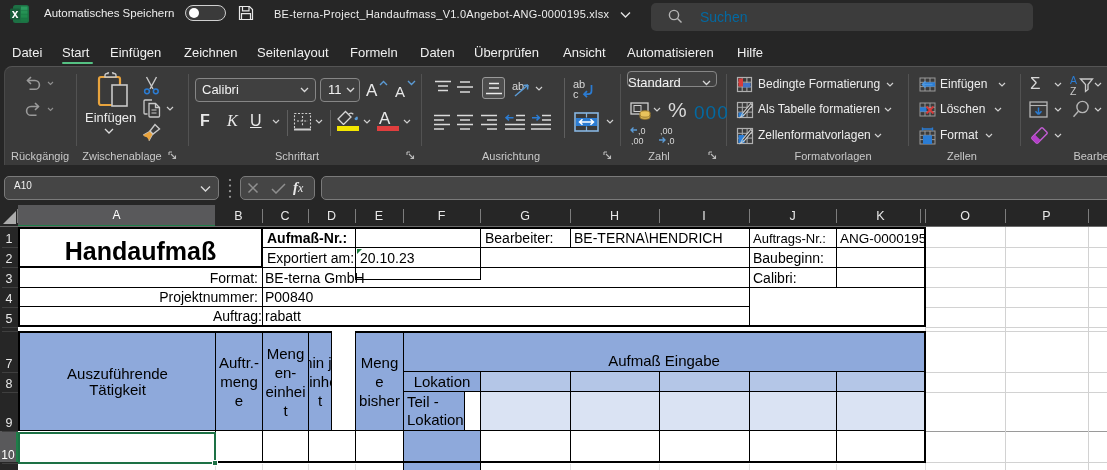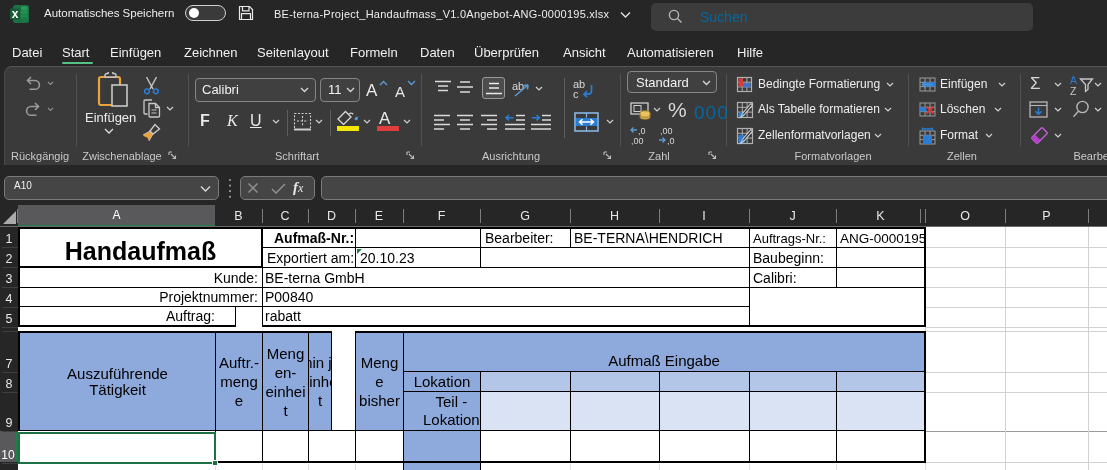--- a/index.html
+++ b/index.html
@@ -239,21 +239,21 @@
  <svg class="ab" style="left:574px;top:112px" width="25" height="20" viewBox="0 0 25 20">
       <rect x="1" y="1" width="23" height="18" fill="none" stroke="#87b6e2" stroke-width="1.6"></rect>
       <path d="M12.5 1 v4.5 M12.5 14.5 v4.5" stroke="#87b6e2" stroke-width="1.2"></path>
       <rect x="2" y="6" width="21" height="8" fill="#2b7cd3"></rect>
       <path d="M5.5 10 h14 M8.5 7.2 L5.5 10 l3 2.8 M16.5 7.2 l3 2.8 -3 2.8" stroke="#fff" stroke-width="1.5" fill="none"></path>
     </svg>
  <svg class="ab" style="left:606px;top:119px" width="8" height="6" viewBox="0 0 8 6" fill="none" stroke="#cfcfcf" stroke-width="1.2">
       <path d="M1 1 l3 3 l3-3"></path>
     </svg>
 
- <div class="ab combo" style="left:627px;top:71px;width:90px;height:22px;line-height:21px;padding-left:8px">Standard</div>
+ <div class="ab combo" style="left:627px;top:71px;width:90px;height:16px;line-height:21px;padding-left:0">Standard</div>
  <svg class="ab" style="left:702px;top:80px" width="9" height="7" viewBox="0 0 9 7" fill="none" stroke="#d8d8d8" stroke-width="1.3">
       <path d="M1 1 l3.5 3.5 L8 1"></path>
     </svg>
  <svg class="ab" style="left:630px;top:100px" width="26" height="21" viewBox="0 0 26 21">
       <rect x="1" y="3" width="17" height="11" fill="none" stroke="#cfcfcf" stroke-width="1.3"></rect>
       <rect x="4" y="5.5" width="7" height="6" fill="none" stroke="#cfcfcf" stroke-width="1"></rect>
       <ellipse cx="15" cy="13" rx="5" ry="2.2" fill="#e8c35c" stroke="#9c7b2d"></ellipse>
       <path d="M10 13 v4 a5 2.2 0 0 0 10 0 v-4" fill="#e8c35c" stroke="#9c7b2d"></path>
       <path d="M10 15 a5 2.2 0 0 0 10 0" fill="none" stroke="#9c7b2d"></path>
     </svg>
@@ -470,56 +470,56 @@
  <div class="hl" style="left:925px;top:330.5px;width:182px;height:1px"></div>
  <div class="hl" style="left:925px;top:371.5px;width:182px;height:1px"></div>
  <div class="hl" style="left:925px;top:391.5px;width:182px;height:1px"></div>
  <div class="hl" style="left:925px;top:430.5px;width:182px;height:1px;background:#9a9a9a"></div>
  <div class="hl" style="left:925px;top:462px;width:182px;height:1px"></div>
  <div class="hl" style="left:925px;top:227px;width:1px;height:243px"></div>
  <div class="hl" style="left:1005px;top:227px;width:1px;height:243px"></div>
  <div class="hl" style="left:1088px;top:227px;width:1px;height:243px"></div>
 
  <div class="cell" style="left:18px;top:227px;width:245px;height:41px;border:2px solid #000;display:flex;align-items:center;justify-content:center;padding-top:7px;font-size:25px;font-weight:bold">Handaufmaß</div>
- <div class="cell" style="left:262px;top:227px;width:94px;height:21px;border:1.5px solid #000;border-top:2px solid #000;font-weight:bold;line-height:19px;padding-left:11px">Aufmaß-Nr.:</div>
+ <div class="cell" style="left:262px;top:227px;width:94px;height:21px;border:1.5px solid #000;border-top:2px solid #000;font-weight:bold;line-height:19px;padding-left:4px">Aufmaß-Nr.:</div>
  <div class="cell" style="left:355px;top:227px;width:126px;height:21px;border:1.5px solid #000;border-top:2px solid #000"></div>
  <div class="cell" style="left:480px;top:227px;width:91px;height:21px;border:1.5px solid #000;border-top:2px solid #000;line-height:19px;padding-left:4px">Bearbeiter:</div>
  <div class="cell" style="left:570px;top:227px;width:180px;height:21px;border:1.5px solid #000;border-top:2px solid #000;line-height:19px;padding-left:3px">BE-TERNA\HENDRICH</div>
  <div class="cell" style="left:749px;top:227px;width:88px;height:21px;border:1.5px solid #000;border-top:2px solid #000;line-height:19px;padding-left:3px;font-size:13px">Auftrags-Nr.:</div>
  <div class="cell" style="left:836px;top:227px;width:90px;height:21px;border:1.5px solid #000;border-top:2px solid #000;border-right:2px solid #000;line-height:19px;padding-left:3px;font-size:13.5px">ANG-0000195</div>
  <div class="cell" style="left:262px;top:247px;width:94px;height:21px;border:1.5px solid #000;line-height:20px;padding-left:4px">Exportiert am:</div>
- <div class="cell" style="left:355px;top:247px;width:126px;height:21px;border:1.5px solid #000;line-height:20px;padding-left:4px">20.10.23<svg class="ab" style="left:1px;top:1px" width="5" height="5" viewBox="0 0 5 5">
+ <div class="cell" style="left:355px;top:247px;width:126px;height:33px;border:1.5px solid #000;line-height:20px;padding-left:4px">20.10.23<svg class="ab" style="left:1px;top:1px" width="5" height="5" viewBox="0 0 5 5">
         <path d="M0 0 H5 L0 5 Z" fill="#1c8040"></path>
       </svg></div>
  <div class="cell" style="left:480px;top:247px;width:270px;height:21px;border:1.5px solid #000"></div>
  <div class="cell" style="left:749px;top:247px;width:88px;height:21px;border:1.5px solid #000;line-height:20px;padding-left:3px">Baubeginn:</div>
  <div class="cell" style="left:836px;top:247px;width:90px;height:21px;border:1.5px solid #000;border-right:2px solid #000"></div>
- <div class="cell" style="left:18px;top:267px;width:245px;height:21px;border:1.5px solid #000;border-left:2px solid #000;line-height:20px;text-align:right;padding-right:4px">Kunde:</div>
+ <div class="cell" style="left:18px;top:267px;width:245px;height:21px;border:1.5px solid #000;border-left:2px solid #000;line-height:20px;text-align:right;padding-right:4px">Format:</div>
  <div class="cell" style="left:262px;top:267px;width:488px;height:21px;border:1.5px solid #000;line-height:20px;padding-left:2px">BE-terna GmbH</div>
  <div class="cell" style="left:749px;top:267px;width:88px;height:21px;border:1.5px solid #000;line-height:20px;padding-left:3px">Calibri:</div>
  <div class="cell" style="left:836px;top:267px;width:90px;height:21px;border:1.5px solid #000;border-right:2px solid #000"></div>
  <div class="cell" style="left:18px;top:287px;width:245px;height:20px;border:1.5px solid #000;border-left:2px solid #000;line-height:19px;text-align:right;padding-right:4px">Projektnummer:</div>
  <div class="cell" style="left:262px;top:287px;width:488px;height:20px;border:1.5px solid #000;line-height:19px;padding-left:2px">P00840</div>
- <div class="cell" style="left:18px;top:306px;width:218px;height:21px;border:1.5px solid #000;border-left:2px solid #000;border-bottom:2px solid #000;line-height:19px;text-align:right;padding-right:20px">Auftrag:</div>
+ <div class="cell" style="left:18px;top:306px;width:245px;height:21px;border:1.5px solid #000;border-left:2px solid #000;border-bottom:2px solid #000;line-height:19px;text-align:right;padding-right:0">Auftrag:</div>
  <div class="cell" style="left:262px;top:306px;width:488px;height:21px;border:1.5px solid #000;border-bottom:2px solid #000;line-height:19px;padding-left:2px">rabatt</div>
  <div class="cell" style="left:749px;top:287px;width:177px;height:40px;border:1.5px solid #000;border-right:2px solid #000;border-bottom:2px solid #000"></div>
 
  <div class="cell bluec" style="left:18px;top:331px;width:198px;height:100px;border-width:2px 1.5px 1.5px 2px;font-size:15px;line-height:16px">Auszuführende<br>Tätigkeit</div>
  <div class="cell bluec" style="left:215px;top:331px;width:48px;height:100px;border-top-width:2px">Auftr.-<br>meng<br>e</div>
  <div class="cell bluec" style="left:262px;top:331px;width:47px;height:100px;border-top-width:2px">Meng<br>en-<br>einhei<br>t</div>
  <div class="cell bluec" style="left:308px;top:331px;width:24px;height:100px;border-top-width:2px">min je<br>Einhei<br>t</div>
  <div class="cell bluec" style="left:355px;top:331px;width:49px;height:100px;border-top-width:2px">Meng<br>e<br>bisher</div>
  <div class="cell bluec" style="left:403px;top:331px;width:523px;height:41px;border-top-width:2px;border-right-width:2px;align-items:flex-end;padding-bottom:1px">Aufmaß Eingabe</div>
  <div class="cell bluec" style="left:403px;top:371px;width:78px;height:21px">Lokation</div>
  <div class="cell" style="left:480px;top:371px;width:91px;height:21px;background:#b4c6e7;border:1.5px solid #000"></div>
  <div class="cell" style="left:570px;top:371px;width:90px;height:21px;background:#b4c6e7;border:1.5px solid #000"></div>
  <div class="cell" style="left:659px;top:371px;width:91px;height:21px;background:#b4c6e7;border:1.5px solid #000"></div>
  <div class="cell" style="left:749px;top:371px;width:88px;height:21px;background:#b4c6e7;border:1.5px solid #000"></div>
  <div class="cell" style="left:836px;top:371px;width:90px;height:21px;background:#b4c6e7;border:1.5px solid #000;border-right-width:2px"></div>
- <div class="cell bluec" style="left:403px;top:391px;width:78px;height:40px;justify-content:flex-start;text-align:center;padding-left:19px;line-height:18px">Teil -<br>Lokation</div>
+ <div class="cell bluec" style="left:403px;top:391px;width:62px;height:40px;justify-content:flex-start;text-align:left;padding-left:3px;line-height:18px">Teil -<br>Lokation</div>
  <div class="cell" style="left:480px;top:391px;width:91px;height:40px;background:#dae3f3;border:1.5px solid #000"></div>
  <div class="cell" style="left:570px;top:391px;width:90px;height:40px;background:#dae3f3;border:1.5px solid #000"></div>
  <div class="cell" style="left:659px;top:391px;width:91px;height:40px;background:#dae3f3;border:1.5px solid #000"></div>
  <div class="cell" style="left:749px;top:391px;width:88px;height:40px;background:#dae3f3;border:1.5px solid #000"></div>
  <div class="cell" style="left:836px;top:391px;width:90px;height:40px;background:#dae3f3;border:1.5px solid #000;border-right-width:2px"></div>
 
  <div class="cell" style="left:215px;top:430px;width:48px;height:33px;border:1.5px solid #000;border-bottom-width:2px"></div>
  <div class="cell" style="left:262px;top:430px;width:47px;height:33px;border:1.5px solid #000;border-bottom-width:2px"></div>
  <div class="cell" style="left:308px;top:430px;width:48px;height:33px;border:1.5px solid #000;border-bottom-width:2px"></div>
  <div class="cell" style="left:355px;top:430px;width:49px;height:33px;border:1.5px solid #000;border-bottom-width:2px"></div>

